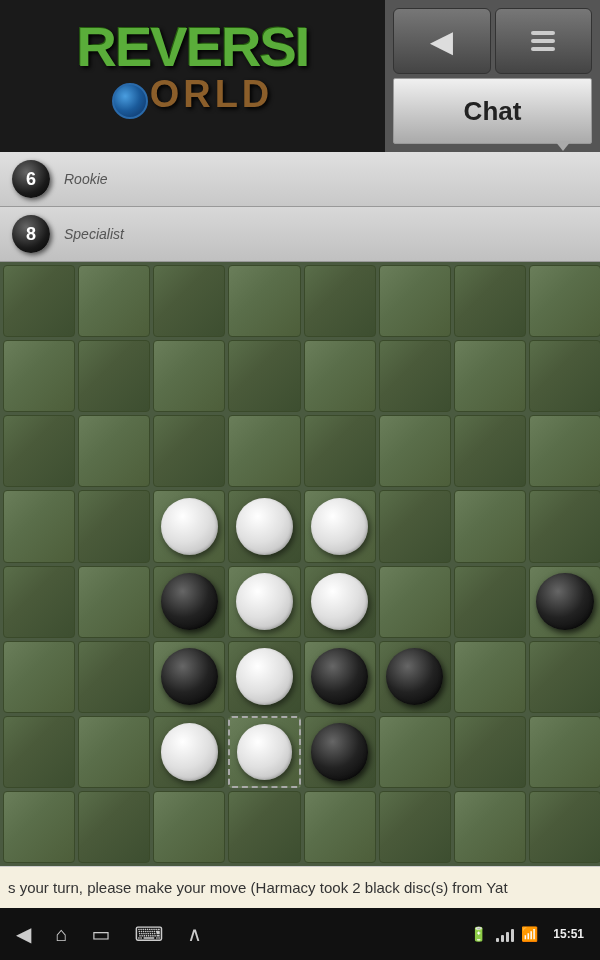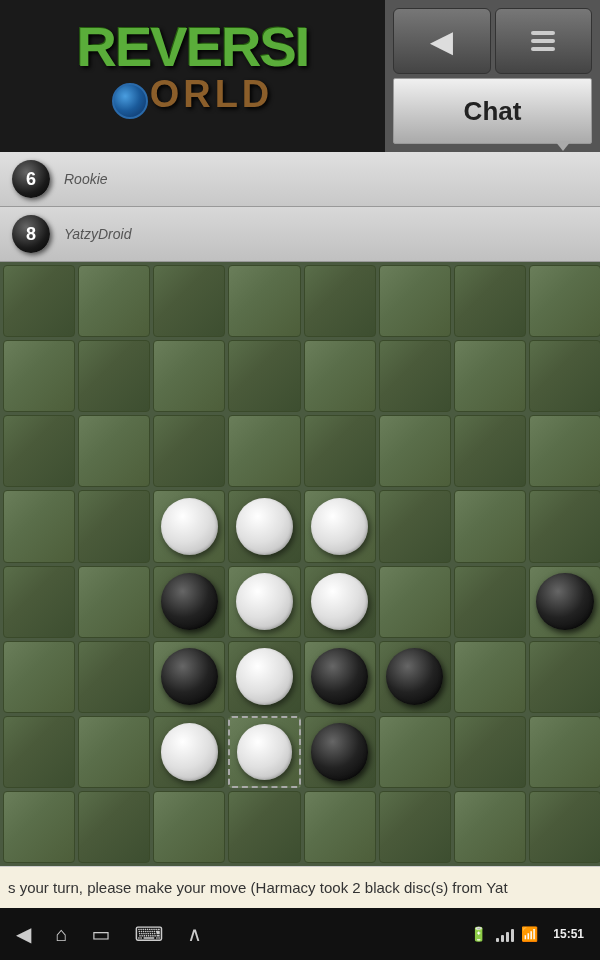--- a/index.html
+++ b/index.html
@@ -309,21 +309,21 @@
   </div>
 </div>
 
 <div id="player-rows">
 <div class="player-row">
       <div class="player-ball ball-dark">6</div>
       <span class="player-rank">Rookie</span>
     </div>
     <div class="player-row">
       <div class="player-ball ball-dark">8</div>
-      <span class="player-rank">YatzyDroid</span>
+      <span class="player-rank">Specialist</span>
     </div>
   </div>
 
 <div id="board-container" style="height: 604px;">
   <div id="board" style="height: 100%;">
   <div class="cell"></div>
       <div class="cell lighter"></div>
       <div class="cell"></div>
       <div class="cell lighter"></div>
       <div class="cell"></div>

